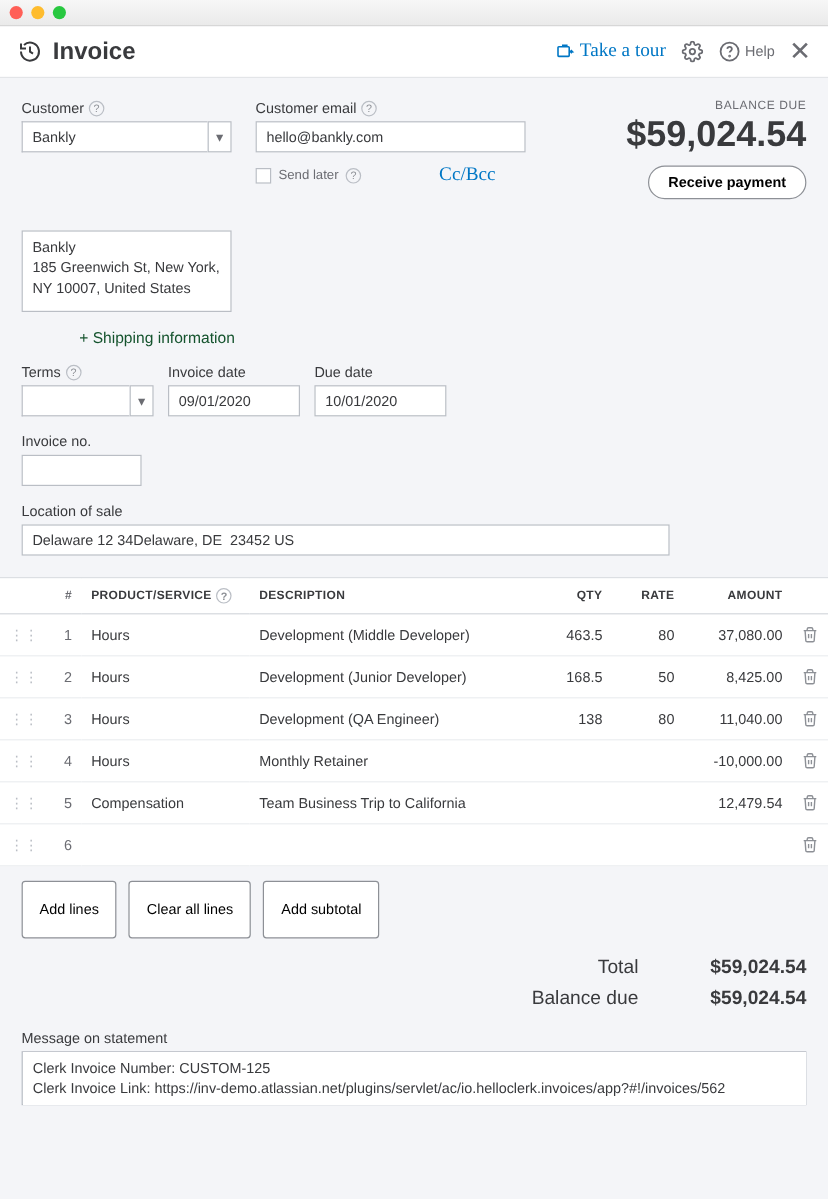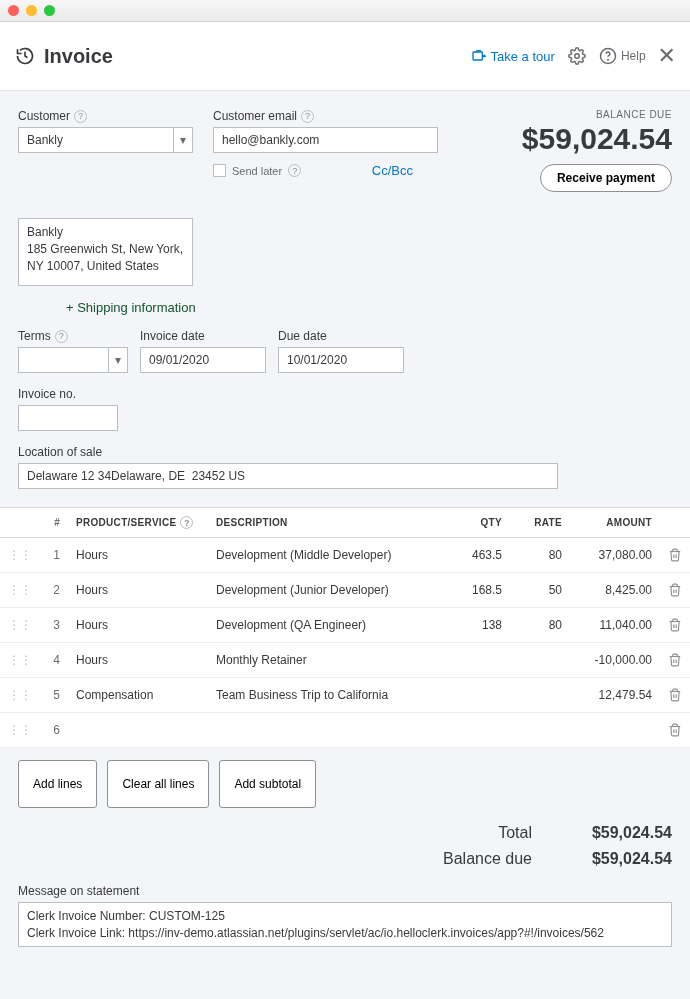--- a/index.html
+++ b/index.html
@@ -1,26 +1,26 @@
 <!DOCTYPE html>
 <html><head>
 <meta charset="utf-8">
 <style>
 * { box-sizing: border-box; margin: 0; padding: 0; }
 body { font-family: -apple-system, BlinkMacSystemFont, "Segoe UI", Helvetica, Arial, sans-serif; font-size: 12px; color: #393a3d; background: #f4f5f8; width: 690px; }
 .titlebar { height: 22px; background: linear-gradient(#f7f7f7,#eaeaea); border-bottom:1px solid #d0d0d0; display:flex; align-items:center; padding:0 8px; gap:7px; }
 .tl-dot { width:11px; height:11px; border-radius:50%; }
 .tl-red{background:#ff5f57;} .tl-yellow{background:#febc2e;} .tl-green{background:#28c840;}
 
-.header { display:flex; align-items:center; padding:21px 14px; background:#fff; border-bottom:1px solid #e3e5e8; }
+.header { display:flex; align-items:center; padding:8px 14px; background:#fff; border-bottom:1px solid #e3e5e8; }
 .header-left { display:flex; align-items:center; gap:8px; }
 .header-title { font-size:20px; font-weight:700; }
 .header-spacer { flex:1; }
 .header-right { display:flex; align-items:center; gap:12px; color:#6b6c72; }
-.link-blue { color:#0077c5; font-size:13px; }
+.link-blue { color:#0077c5; font-size:16px;font-family:Liberation Serif, serif; }
 .tour { display:flex; align-items:center; gap:4px; }
 .icon-btn { width:20px; height:20px; display:flex; align-items:center; justify-content:center; color:#6b6c72; cursor:pointer; }
 .help-group { display:flex; align-items:center; gap:4px; }
 .close-x { font-size:22px; font-weight:300; color:#6b6c72; cursor:pointer; }
 
 .content { padding:18px; }
 .top-row { display:flex; gap:20px; }
 .field-group { display:flex; flex-direction:column; gap:4px; }
 .label-row { display:flex; align-items:center; gap:4px; font-size:12px; color:#393a3d; }
 .help-circle { width:13px; height:13px; border:1px solid #babec5; border-radius:50%; display:inline-flex; align-items:center; justify-content:center; font-size:9px; color:#8d9096; }
@@ -36,21 +36,21 @@
 .receive-btn { margin-top:8px; border:1px solid #8d9096; border-radius:16px; padding:6px 16px; background:#fff; font-size:12px; font-weight:600; cursor:pointer; }
 
 .sendlater-row { display:flex; align-items:center; gap:6px; margin-top:6px; font-size:11px; color:#6b6c72; }
 .sendlater-row .ccbcc { margin-left:auto; }
 .checkbox { width:13px; height:13px; border:1px solid #babec5; background:#fff; }
 
 .billing-textarea { width:175px; height:68px; resize:none; font-size:11px; line-height:1.4; }
 .shipping-link { color:#14532d; font-size:13px; display:inline-block;margin-left:48px; }
 
 .dates-row { display:flex; gap:12px; margin-top:14px; }
-.dates-row .field-group .input { width:126px; }
+.dates-row .field-group .input { width:110px; }
 .dates-row .select-wrap .input { width:90px; }
 .dates-row .select-wrap { }
 
 .invno .input { width:100px; }
 .loc-input { width:540px; }
 
 .table-wrap { margin:18px -18px 0 -18px; background:#fff; border-top:1px solid #d4d7dc; padding:0; }
 table { width:100%; border-collapse:collapse; font-size:12px; }
 th { text-align:left; padding:8px 8px; font-size:10px; font-weight:700; color:#393a3d; border-bottom:1px solid #d4d7dc; background:#fff; letter-spacing:0.3px; }
 th.ralign, td.ralign { text-align:right; }

